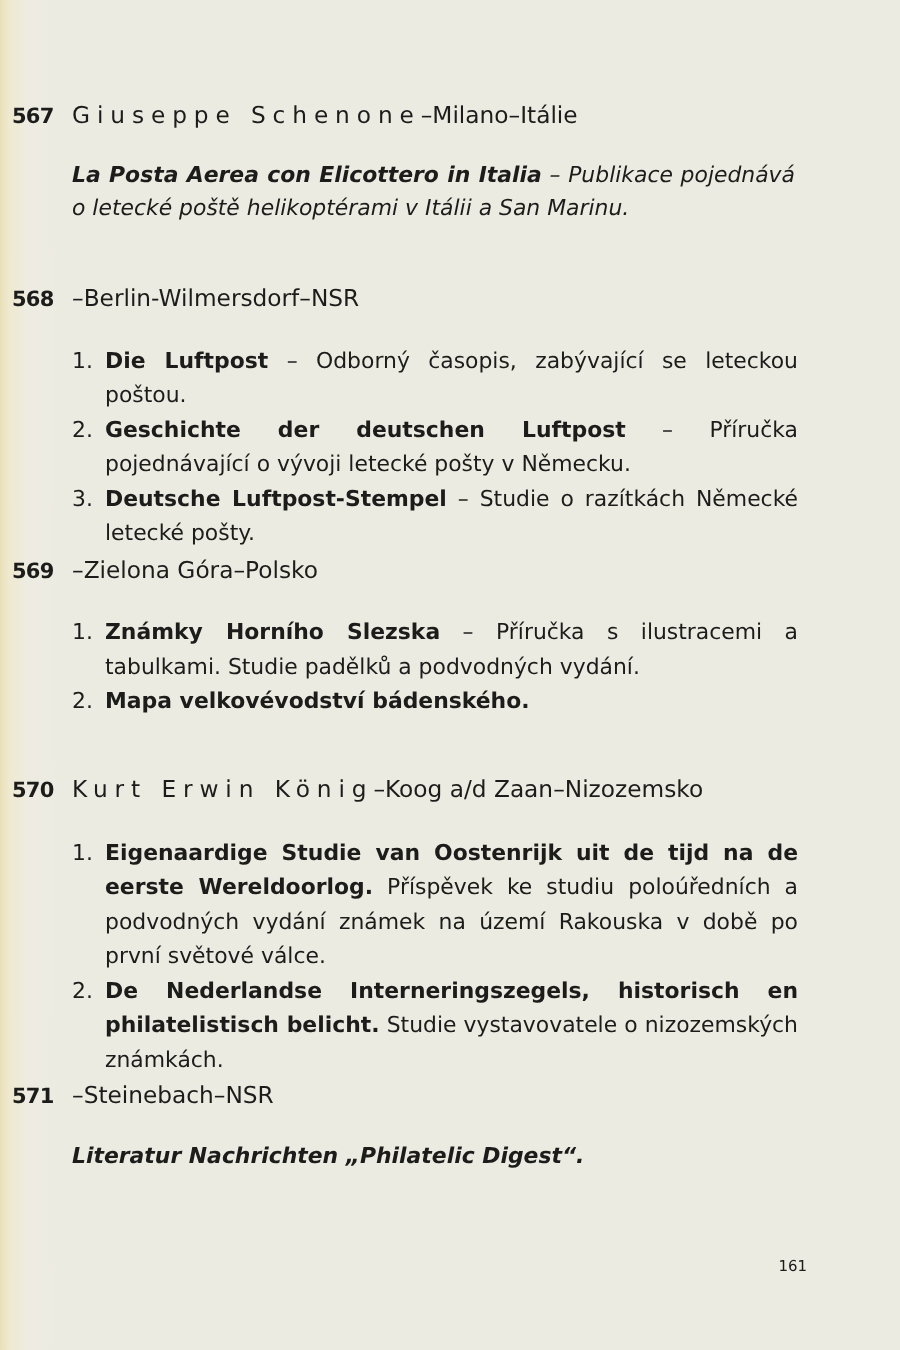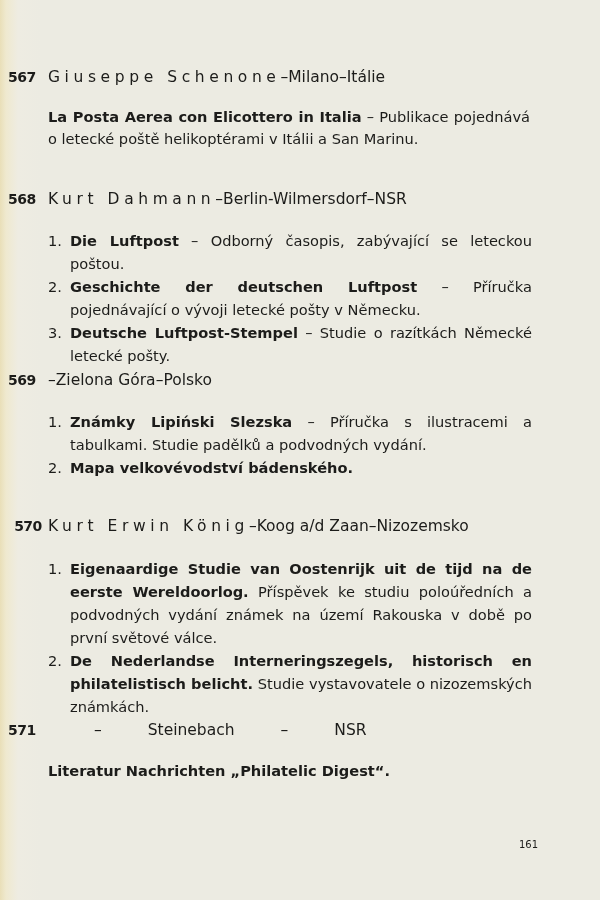--- a/index.html
+++ b/index.html
@@ -24,20 +24,21 @@
   .entry-num {
     font-weight: bold; font-size: 14px; width: 40px;
     letter-spacing: -0.5px;
   }
   .spaced { letter-spacing: 4.6px; }
   .plain { letter-spacing: 0; }
   .para {
     position: absolute; left: 48px; width: 482px;
     font-size: 14.6px; line-height: 22px;
     text-align: justify;
+    font-style: italic;
   }
   .bold { font-weight: bold; }
   .list { position: absolute; left: 48px; width: 484px; margin: 0; padding: 0; list-style: none; }
   .list li {
     position: relative; padding-left: 22px;
     font-size: 14.6px; line-height: 23px; text-align: justify;
   }
   .list .n { position: absolute; left: 0; top: 0; }
   .page-number {
     position: absolute; left: 519px; top: 839px;
@@ -59,21 +60,20 @@
       <span class="plain">Itálie</span>
     </div>
     <div class="para" style="top:38px;">
       <span class="bold">La Posta Aerea con Elicottero in Italia</span><span> – </span><span>Publikace pojednává o letecké poště helikoptérami v Itálii a San Marinu.</span>
     </div>
   </div>
 
   <div class="entry" style="top:190px;">
     <div class="entry-head" style="top:0;">
       <span class="entry-num">568</span>
-      <span class="spaced">Kurt Dahmann</span>
       <span class="plain"> – </span>
       <span class="plain">Berlin-Wilmersdorf</span>
       <span class="plain"> – </span>
       <span class="plain">NSR</span>
     </div>
     <ul class="list" style="top:39px;">
       <li>
         <span class="n">1.</span>
         <span class="bold">Die Luftpost</span><span> – </span><span>Odborný časopis, zabývající se leteckou poštou.</span>
       </li>
@@ -92,52 +92,52 @@
     <div class="entry-head" style="top:0;">
       <span class="entry-num">569</span>
       <span class="plain"> – </span>
       <span class="plain">Zielona Góra</span>
       <span class="plain"> – </span>
       <span class="plain">Polsko</span>
     </div>
     <ul class="list" style="top:39px;">
       <li>
         <span class="n">1.</span>
-        <span class="bold">Známky Lipiński Slezska</span><span> – </span><span>Příručka s ilustracemi a tabulkami. Studie padělků a podvodných vydání.</span>
+        <span class="bold">Známky Horního Slezska</span><span> – </span><span>Příručka s ilustracemi a tabulkami. Studie padělků a podvodných vydání.</span>
       </li>
       <li>
         <span class="n">2.</span>
         <span class="bold">Mapa velkovévodství bádenského.</span>
       </li>
     </ul>
   </div>
 
   <div class="entry" style="top:517px;">
-    <div class="entry-head" style="top:0;text-align:center;">
+    <div class="entry-head" style="top:0;">
       <span class="entry-num">570</span>
       <span class="spaced">Kurt Erwin König</span>
       <span class="plain"> – </span>
       <span class="plain">Koog a/d Zaan</span>
       <span class="plain"> – </span>
       <span class="plain">Nizozemsko</span>
     </div>
     <ul class="list" style="top:40px;">
       <li>
         <span class="n">1.</span>
         <span class="bold">Eigenaardige Studie van Oostenrijk uit de tijd na de eerste Wereldoorlog.</span> <span>Příspěvek ke studiu poloúředních a podvodných vydání známek na území Rakouska v době po první světové válce.</span>
       </li>
       <li>
         <span class="n">2.</span>
         <span class="bold">De Nederlandse Interneringszegels, historisch en philatelistisch belicht.</span> <span>Studie vystavovatele o nizozemských známkách.</span>
       </li>
     </ul>
   </div>
 
   <div class="entry" style="top:721px;">
-    <div class="entry-head" style="top:0;gap:46px;">
+    <div class="entry-head" style="top:0;">
       <span class="entry-num">571</span>
       <span class="plain"> – </span>
       <span class="plain">Steinebach</span>
       <span class="plain"> – </span>
       <span class="plain">NSR</span>
     </div>
     <div class="para" style="top:39px;">
       <span class="bold">Literatur Nachrichten „Philatelic Digest“.</span>
     </div>
   </div>

